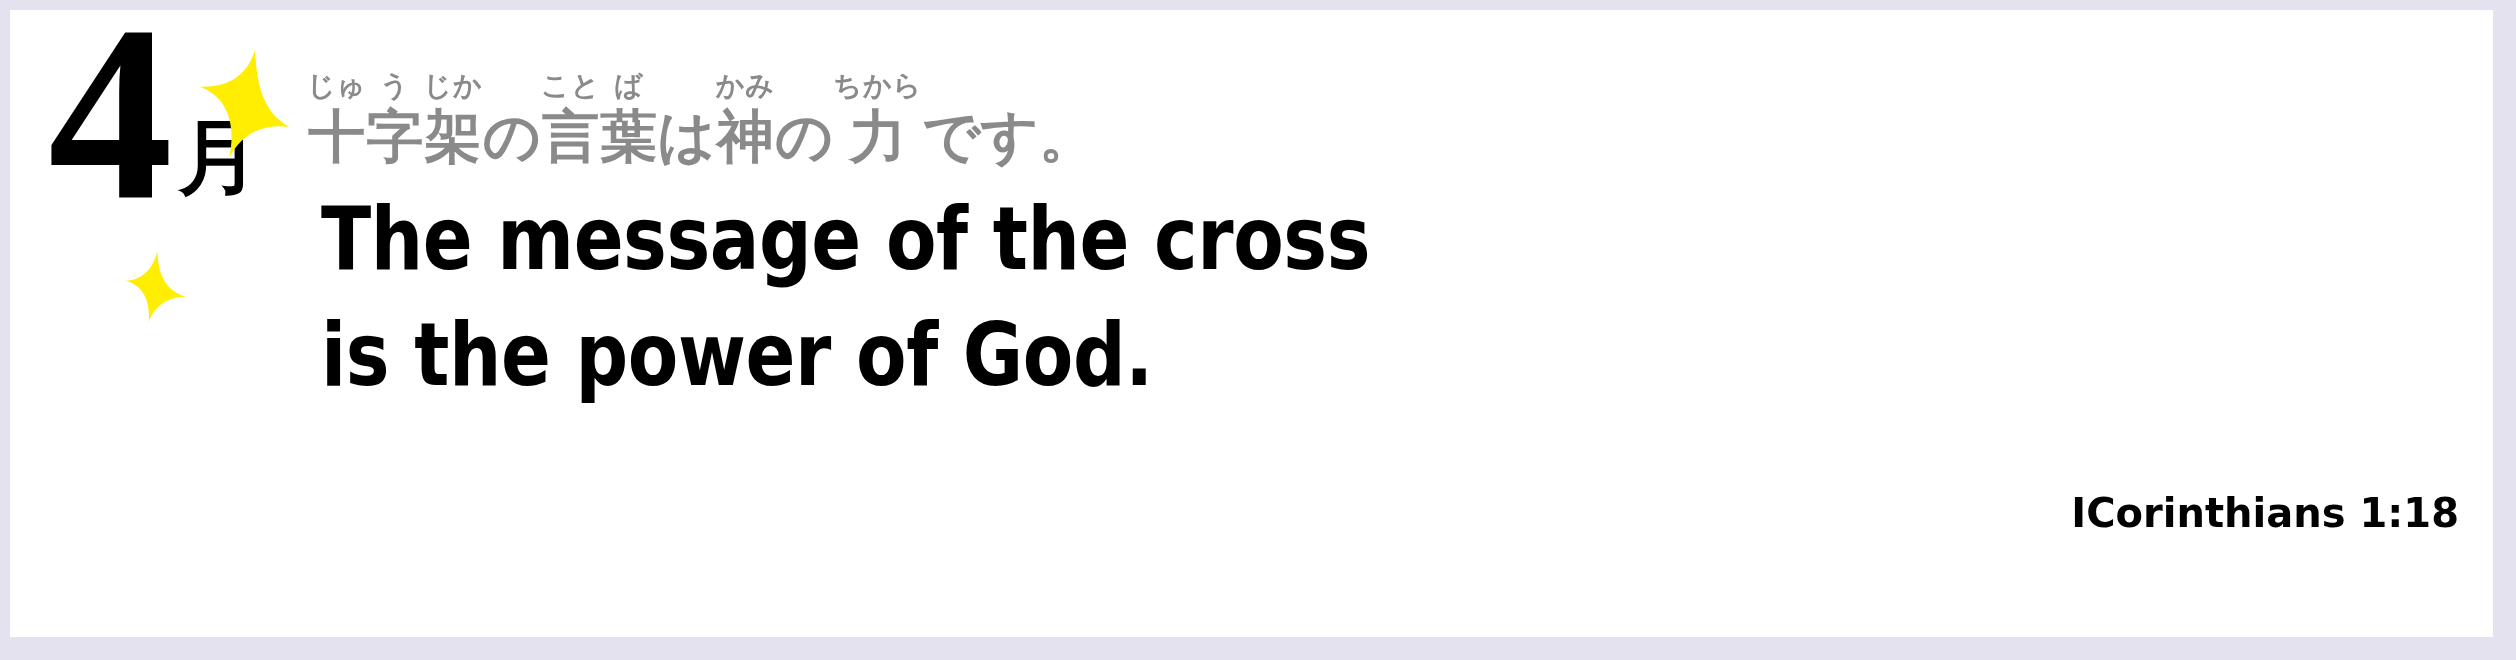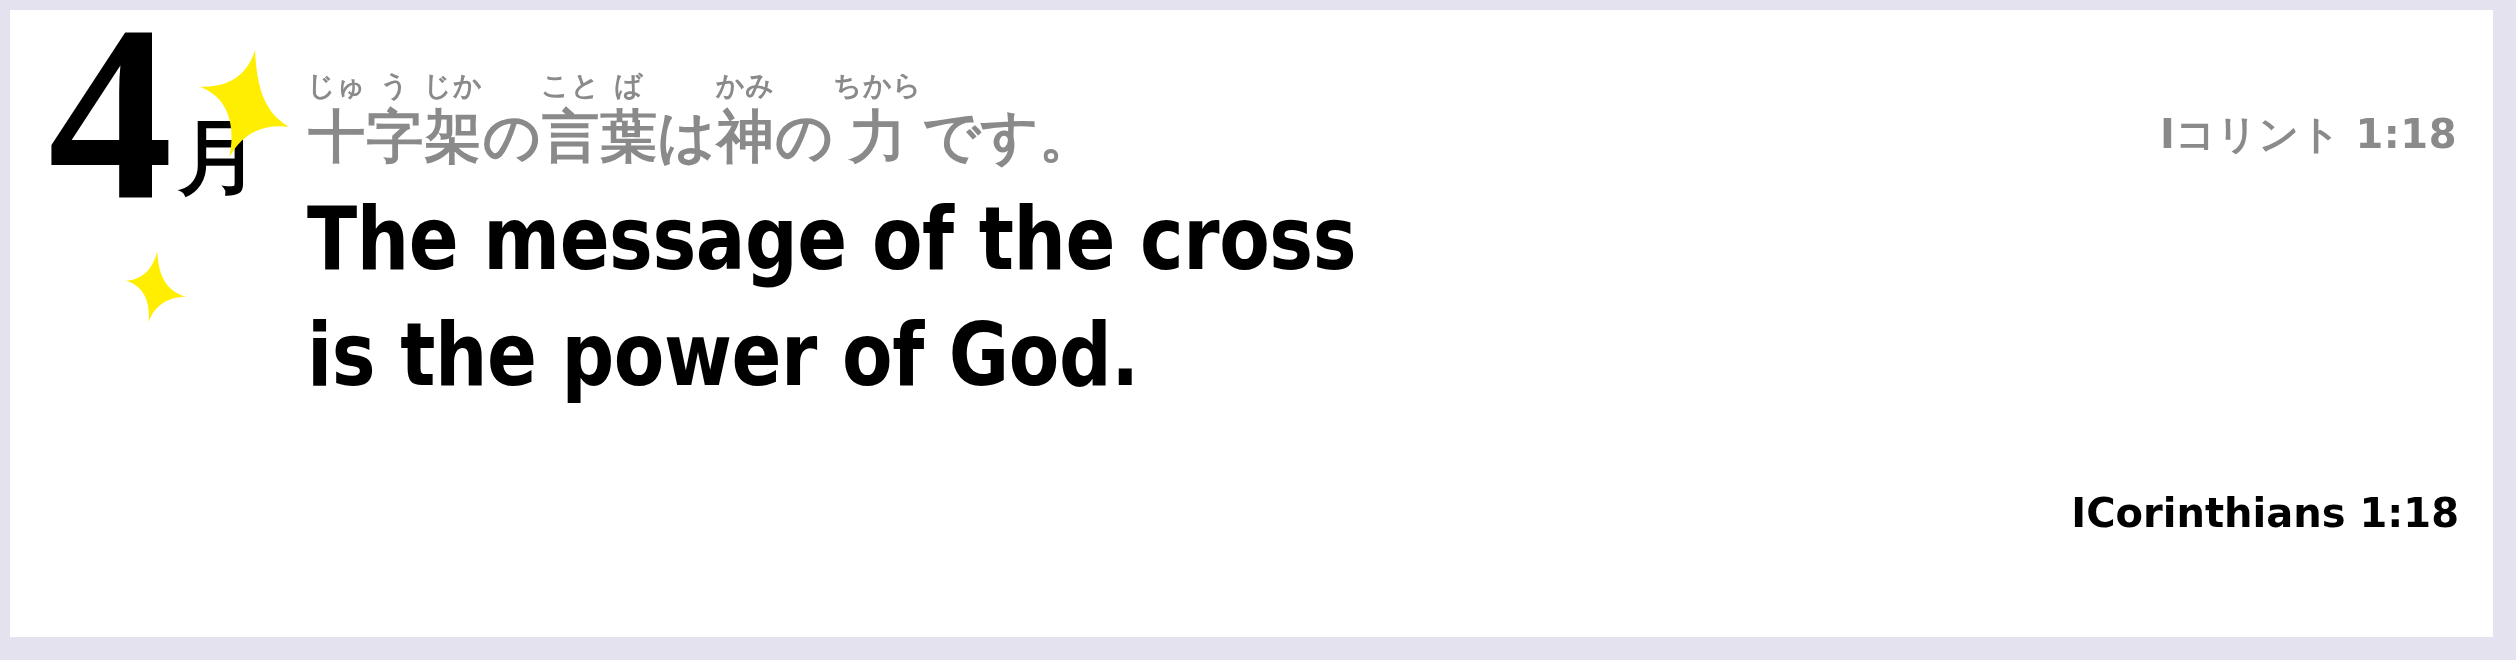--- a/index.html
+++ b/index.html
@@ -119,21 +119,21 @@
     font-size: 40px;
     font-weight: 700;
     color: #8a8a8a;
     letter-spacing: 0.5px;
     white-space: nowrap;
   }
 
   
   #english-verse {
     position: absolute;
-    left: 297px;
+    left: 311px;
     top: 185px;
     width: 1700px;
   }
   .en-line {
     font-family: "DejaVu Sans Condensed", "Liberation Sans Narrow", "DejaVu Sans", sans-serif;
     font-size: 88px;
     font-weight: 700;
     line-height: 1.0;
     color: #000000;
     letter-spacing: -0.5px;
@@ -170,21 +170,20 @@
     <path d="M62 2 C64 44 72 70 99 86 C70 82 48 94 34 119 C42 80 30 52 1 42 C32 44 54 30 62 2 Z" fill="#ffee00"></path>
   </svg>
   <svg class="sparkle" id="sparkle-small" viewBox="0 0 100 120">
     <path d="M52 2 C54 42 66 66 99 76 C68 76 46 92 38 118 C42 80 26 56 1 50 C30 48 46 28 52 2 Z" fill="#ffee00"></path>
   </svg>
 
   <div id="japanese-verse">
     <span class="jp-unit"><span class="jp-ruby">じゅ</span><span class="jp-base">十</span></span><span class="jp-unit"><span class="jp-ruby">う</span><span class="jp-base">字</span></span><span class="jp-unit"><span class="jp-ruby">じか</span><span class="jp-base">架</span></span><span class="jp-unit no-ruby"><span class="jp-ruby">x</span><span class="jp-base">の</span></span><span class="jp-unit"><span class="jp-ruby">こと</span><span class="jp-base">言</span></span><span class="jp-unit"><span class="jp-ruby">ば</span><span class="jp-base">葉</span></span><span class="jp-unit no-ruby"><span class="jp-ruby">x</span><span class="jp-base">は</span></span><span class="jp-unit"><span class="jp-ruby">かみ</span><span class="jp-base">神</span></span><span class="jp-unit no-ruby"><span class="jp-ruby">x</span><span class="jp-base">の</span></span><span class="jp-unit"><span class="jp-ruby">ちから</span><span class="jp-base">力</span></span><span class="jp-unit no-ruby"><span class="jp-ruby">x</span><span class="jp-base">で</span></span><span class="jp-unit no-ruby"><span class="jp-ruby">x</span><span class="jp-base">す</span></span><span class="jp-unit no-ruby"><span class="jp-ruby">x</span><span class="jp-base">。</span></span>
   </div>
 
-  <div id="japanese-reference">Iコリント 1:18</div>
 
   <div id="english-verse">
     <div class="en-line" id="english-line-1">The message of the cross</div>
     <div class="en-line" id="english-line-2">is the power of God.</div>
   </div>
 
   <div id="english-reference">ICorinthians 1:18</div>
 
 </div>
 

